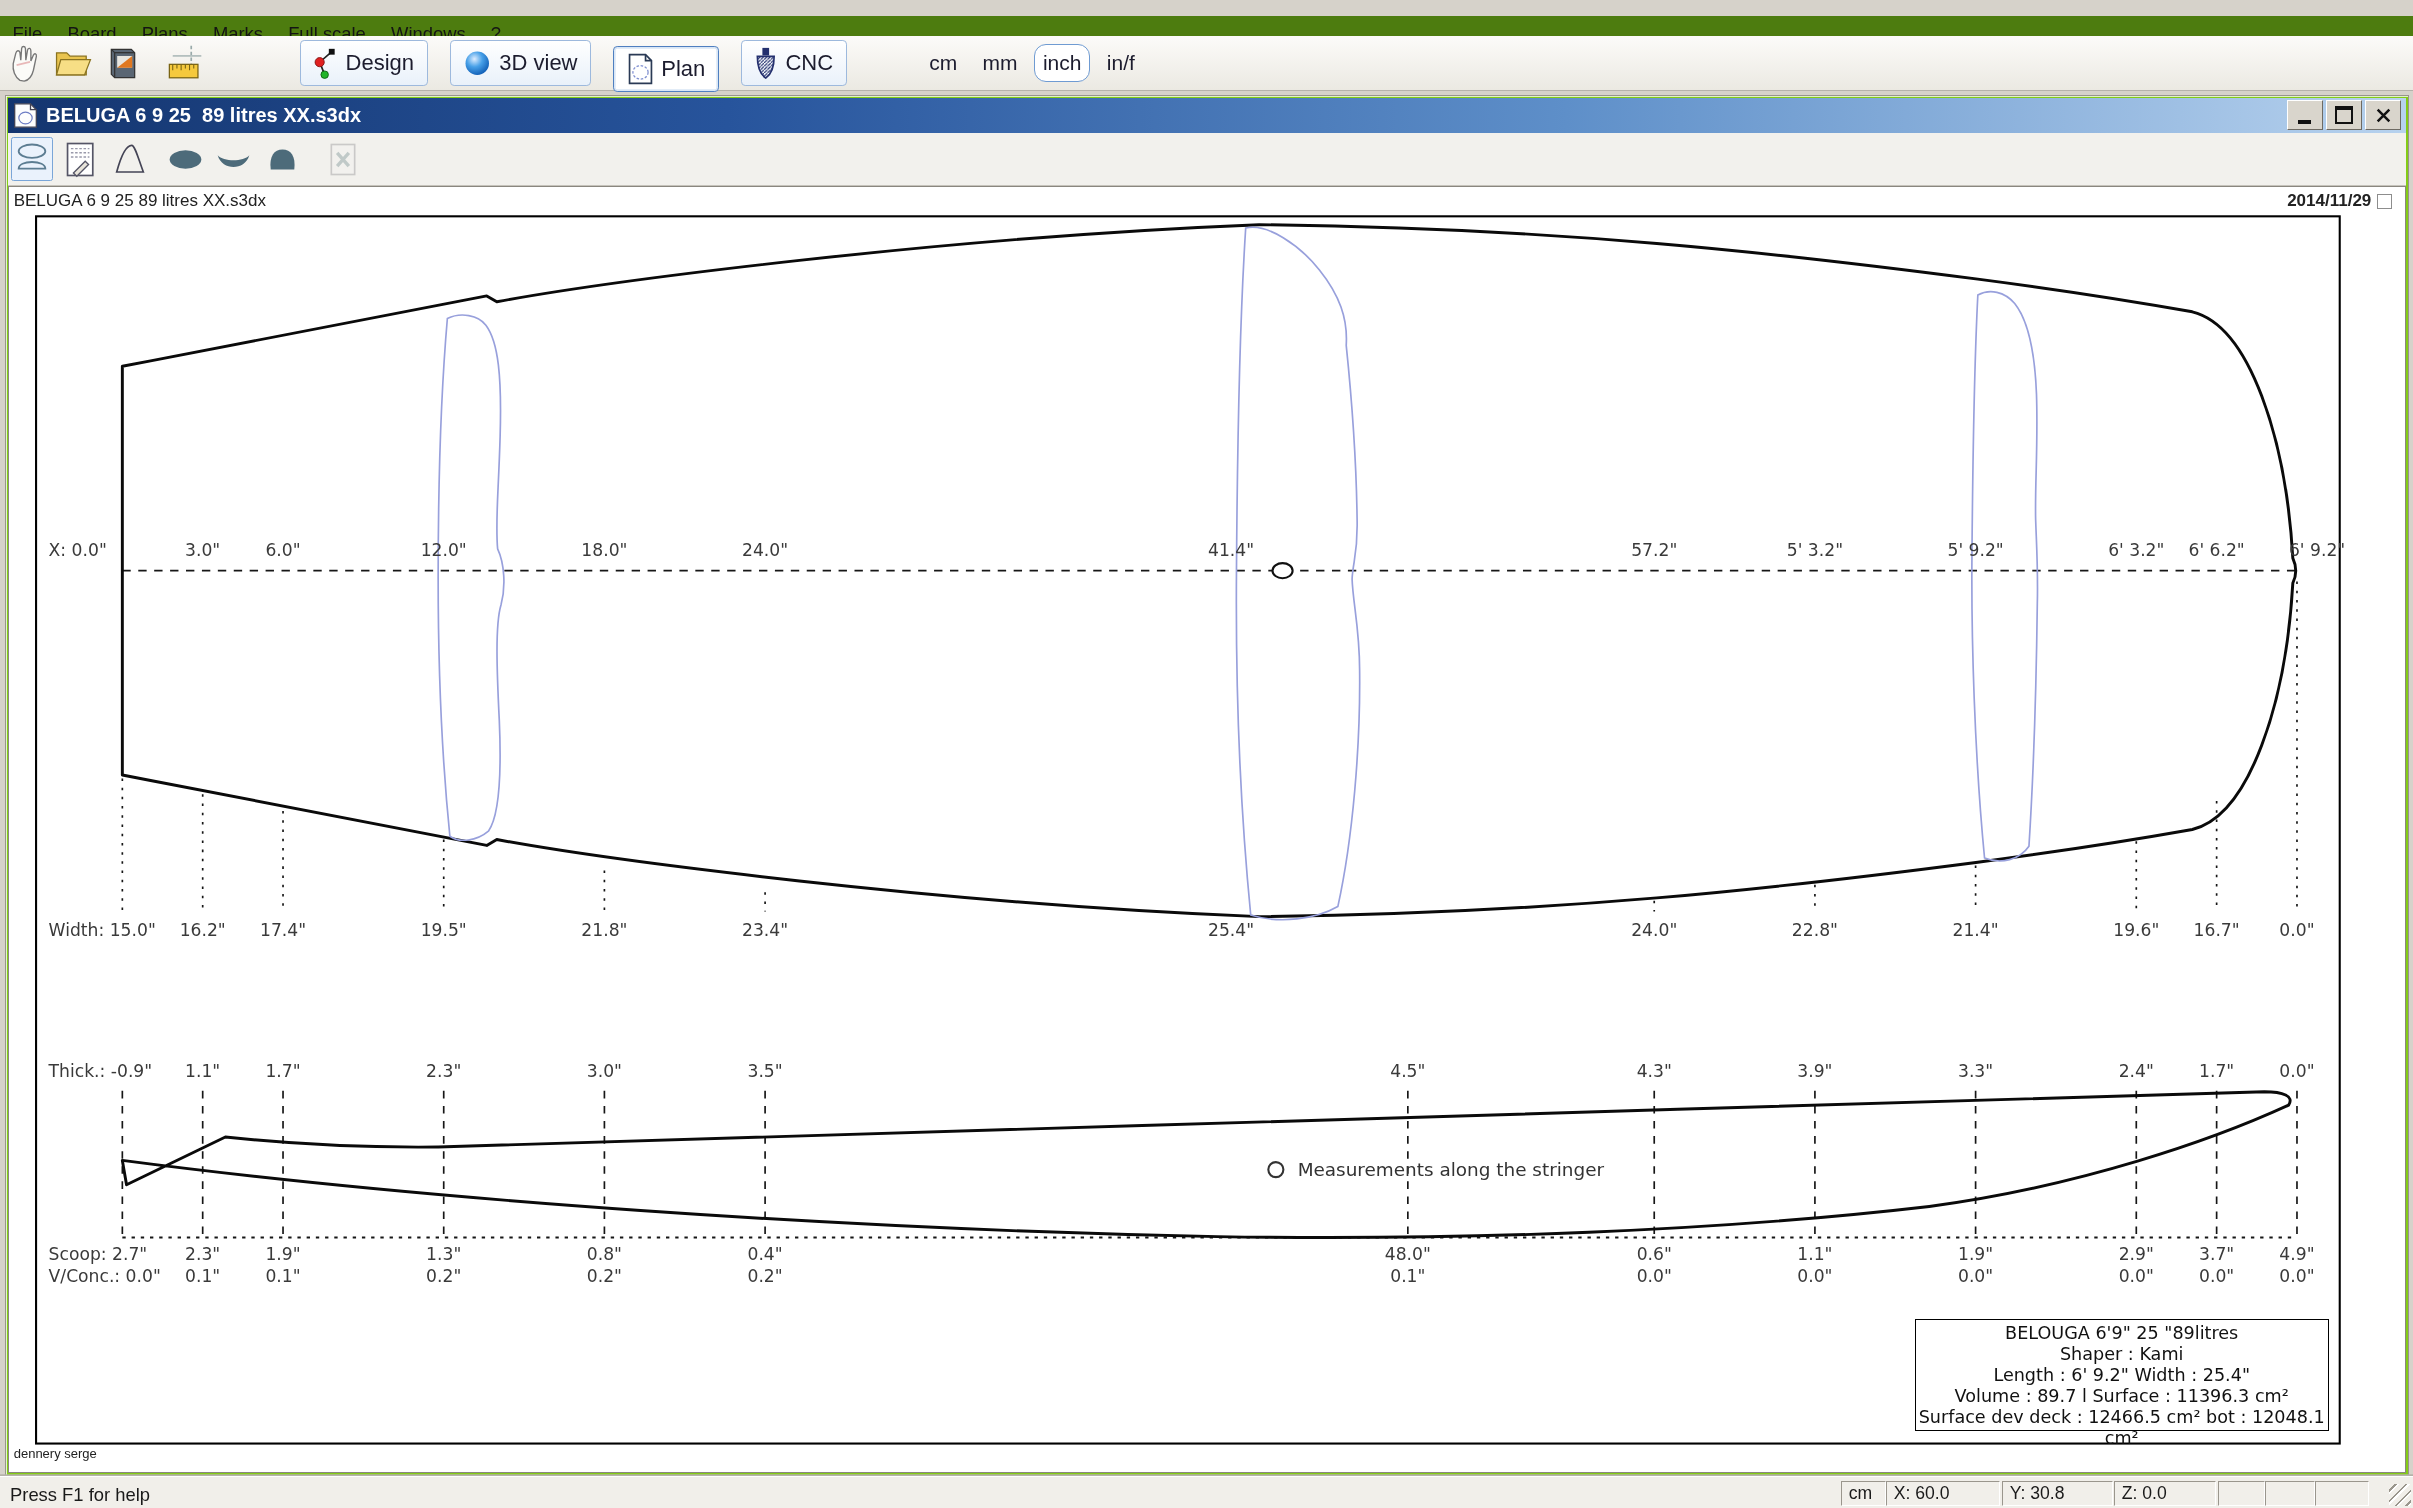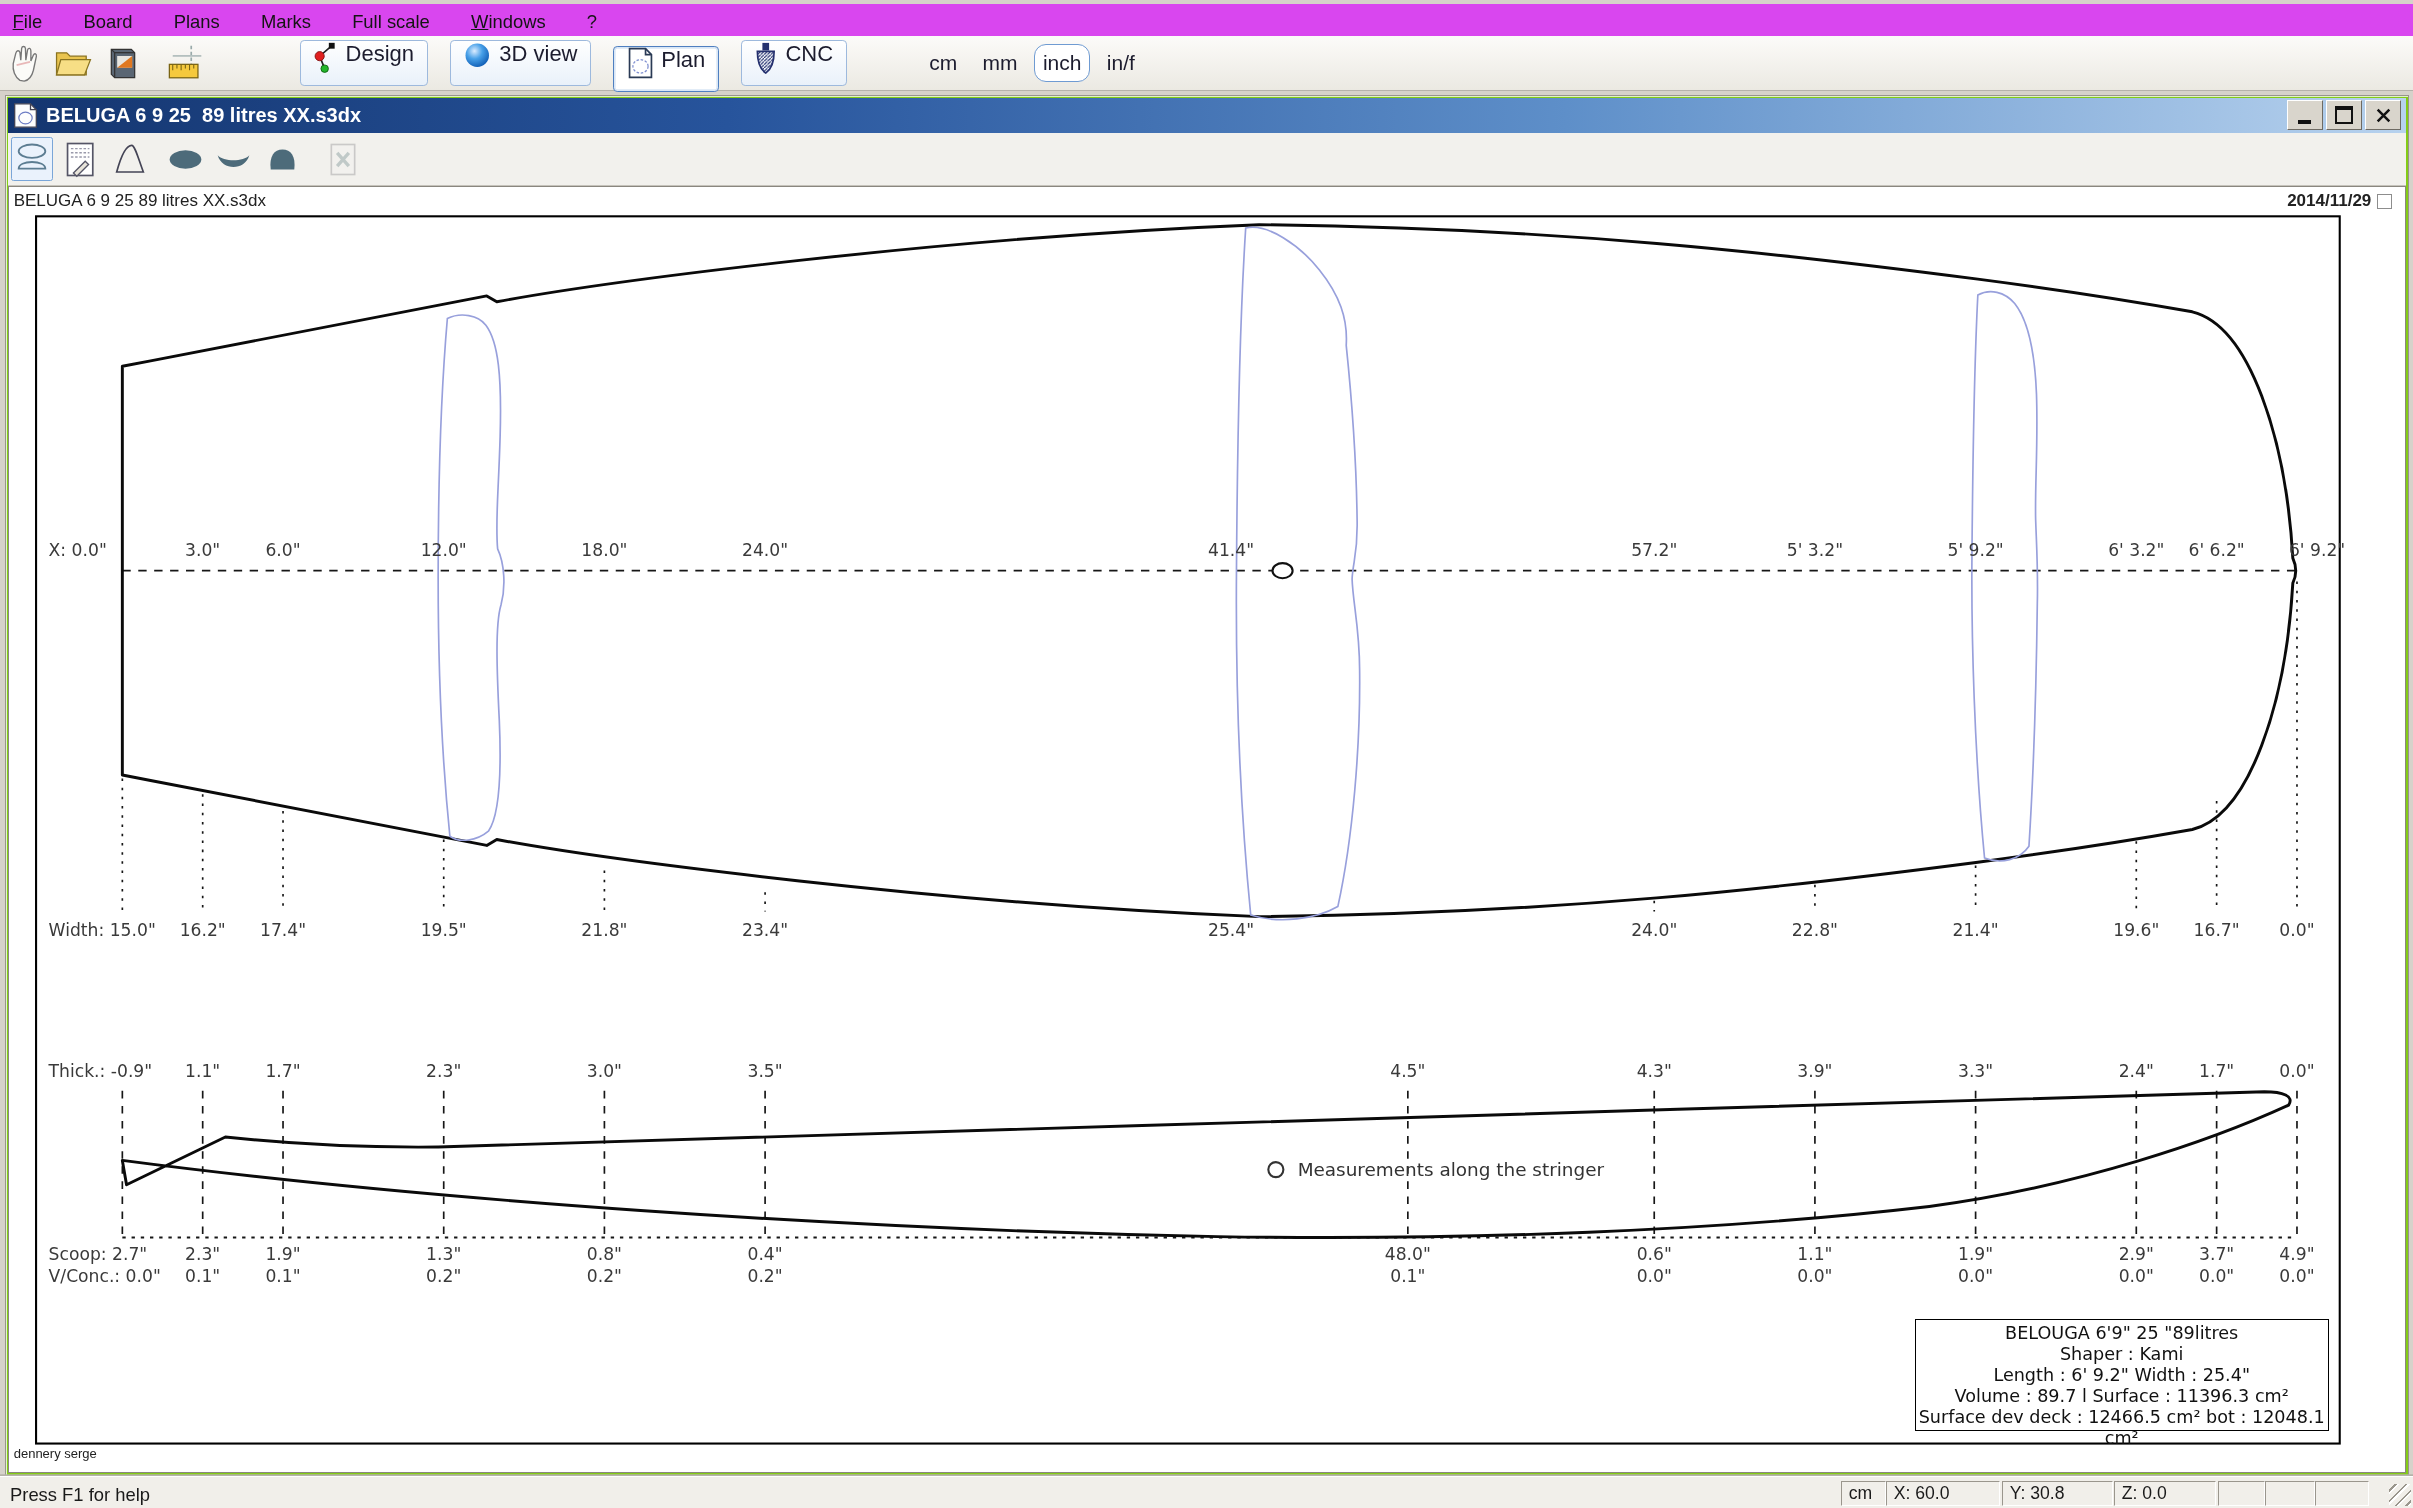--- a/index.html
+++ b/index.html
@@ -1,26 +1,26 @@
 <!DOCTYPE html>
 <html style="font-size:13.4px"><head>
 <meta charset="utf-8">
 <style>
   html,body{margin:0;padding:0;}
   body{width:2413px;height:1508px;overflow:hidden;background:#d6d2ca;font-family:"Liberation Sans",sans-serif;position:relative;-webkit-font-smoothing:antialiased;}
 
   
-  #menubar{position:absolute;left:0;top:4px;width:2413px;height:35px;background:#d946ef;border-bottom:0.8px solid #c6c3bb;display:flex;align-items:center;z-index:30;gap:16px;}
+  #menubar{position:absolute;left:0;top:16px;width:2413px;height:35px;background:#4d7c0f;border-bottom:0.8px solid #c6c3bb;display:flex;align-items:center;z-index:30;}
   .menu-item{font-size:18.4px;color:#141414;padding:0 12.6px;cursor:default;white-space:nowrap;}
   .menu-item.ulf::first-letter{text-decoration:underline;}
 
   
   #toolbar{position:absolute;left:0;top:36px;width:2413px;height:54px;background:linear-gradient(#fcfbf9,#ebe9e2);border-bottom:0.8px solid #b5b2aa;display:flex;align-items:center;z-index:30;}
   .tb-icon{width:44px;height:44px;margin:0 2.5px;display:flex;align-items:center;justify-content:center;}
-  .tb-btn{height:44px;border:1.7px solid #9db9dd;border-radius:4.2px;background:linear-gradient(#ffffff,#e9f1fa);display:flex;gap:7.5px;padding:0 12.6px;margin-right:22px;font-size:22px;color:#1c1c2e;}
+  .tb-btn{height:44px;border:1.7px solid #9db9dd;border-radius:4.2px;background:linear-gradient(#ffffff,#e9f1fa);display:flex;align-items:center;gap:7.5px;padding:0 12.6px;margin-right:22px;font-size:22px;color:#1c1c2e;}
   .tb-btn.active{background:#ffffff;border-color:#4f7fc0;box-shadow:inset 0 0 0 1.7px #d9e6f5;margin-top:12px;}
   .tb-btn .lbl{white-space:nowrap;}
   .unit{font-size:21px;color:#1c1c2e;padding:5.9px 7.5px;margin:0 4.2px;border:1.7px solid transparent;}
   .unit.active{border:1.7px solid #6f9bd2;background:#fff;border-radius:12px;}
 
   
   #mdi{position:absolute;left:5px;top:95px;width:2402px;height:1379px;background:#84cc16;border:1.7px solid #98948b;box-shadow:inset 0.8px 0.8px 0 #ffffff;z-index:10;}
   #titlebar{position:absolute;left:1.7px;top:1.7px;right:1.7px;height:35px;background:linear-gradient(90deg,#14356f 0%,#27549c 30%,#5e8fc9 65%,#b7d2ee 100%);display:flex;align-items:center;color:#fff;padding:0 5px;}
   #titlebar .title{font-size:20px;font-weight:bold;margin-left:8.4px;white-space:pre;}
   #winbtns{margin-left:auto;display:flex;gap:3.4px;}

